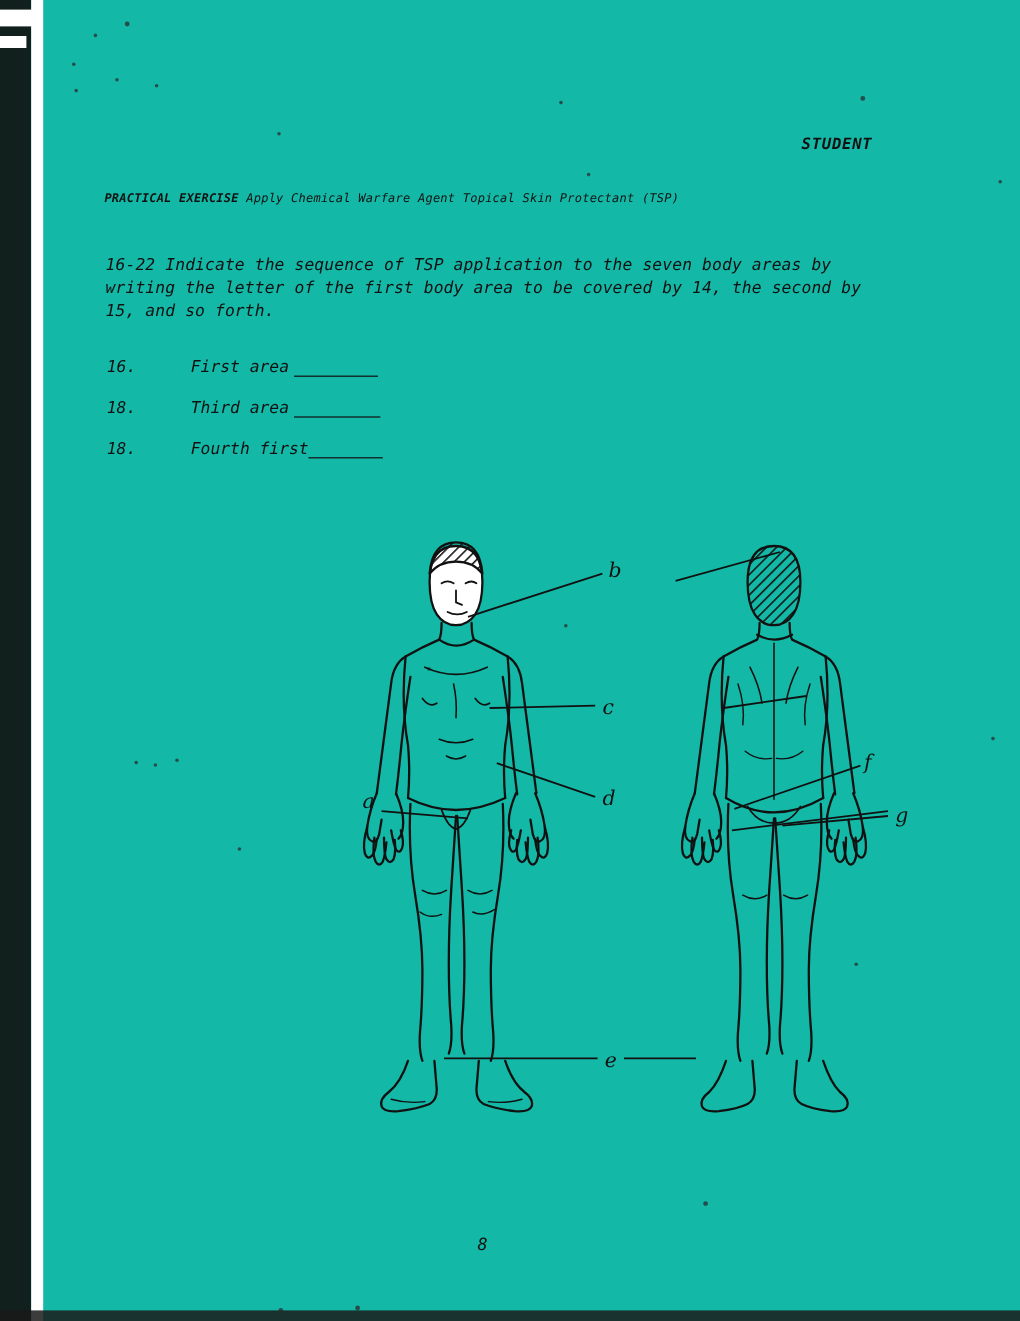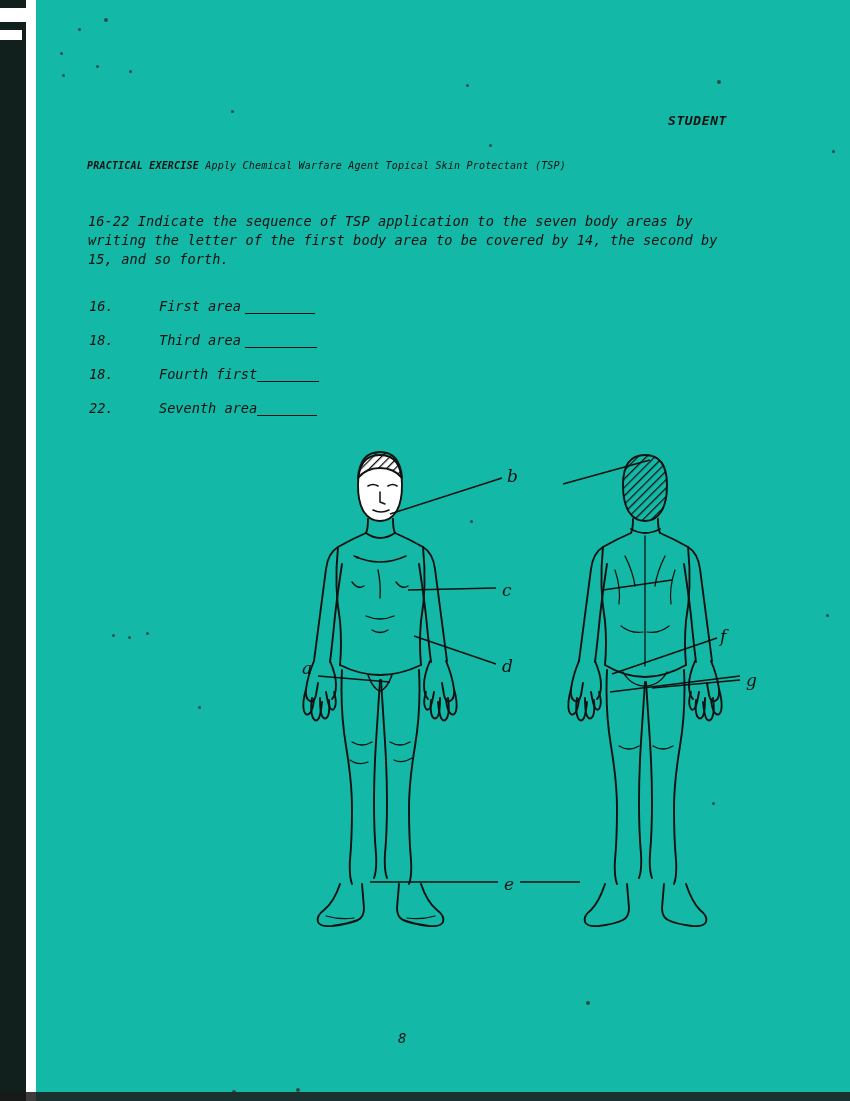--- a/index.html
+++ b/index.html
@@ -188,25 +188,20 @@
     <div class="qrow">
       <span class="qnum">18.</span>
       <span class="qlabel">Third area</span>
       <span class="qblank" style="width:72px;"></span>
     </div>
     <div class="qrow">
       <span class="qnum">18.</span>
       <span class="qlabel">Fourth first</span>
       <span class="qblank" style="width:62px;margin-left:0px;"></span>
     </div>
-    <div class="qrow">
-      <span class="qnum">22.</span>
-      <span class="qlabel">Seventh area</span>
-      <span class="qblank" style="width:60px;margin-left:0px;"></span>
-    </div>
   </div>
 
   <div class="figure">
     <svg width="530" height="540" viewBox="0 0 530 540" xmlns="http://www.w3.org/2000/svg">
       <defs>
         <pattern id="hatch" patternUnits="userSpaceOnUse" width="6" height="6" patternTransform="rotate(45)">
           <line x1="0" y1="0" x2="0" y2="6" stroke="#111" stroke-width="2.6"></line>
         </pattern>
       </defs>
 

